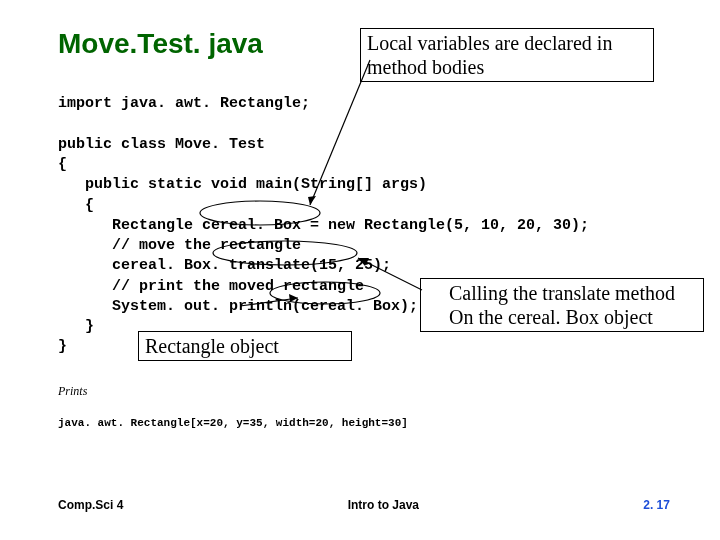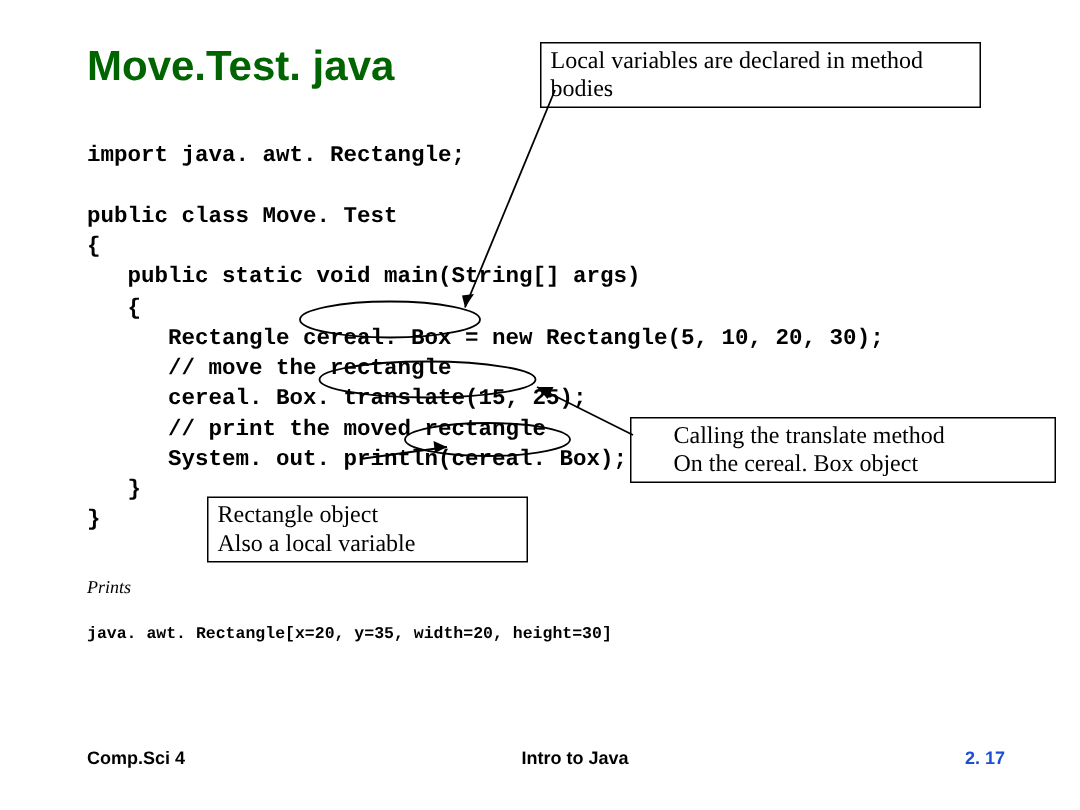--- a/index.html
+++ b/index.html
@@ -22,21 +22,21 @@
   .title {
     color: #006400;
     font-size: 28px;
     font-weight: bold;
   }
   .callout {
     position: absolute;
     background: #fff;
     border: 1px solid #000;
     font-family: "Times New Roman", serif;
-    font-size: 16px;
+    font-size: 20px;
     line-height: 1.2;
     padding: 2px 6px;
   }
   .callout.top { top: 28px; left: 360px; width: 280px; }
   .callout.mid { top: 320px; left: 138px; width: 200px; margin-top: 11px; }
   .callout.right { top: 278px; left: 420px; width: 248px; padding-left: 28px; }
   .code {
     font-family: "Courier New", monospace;
     font-weight: bold;
     font-size: 15px;
@@ -99,21 +99,20 @@
 <span>      // move the rectangle</span>
 <span>      cereal. Box. translate(15, 25);</span>
 <span>      // print the moved rectangle</span>
 <span>      System. out. println(cereal. Box);</span>
 <span>   }</span>
 <span>}</span>
   </div>
 
   <div class="callout mid">
     <span>Rectangle object</span><br>
-    <span>Also a local variable</span>
   </div>
 
   <div class="callout right">
     <span>Calling the translate method</span><br>
     <span>On the cereal. Box object</span>
   </div>
 
   <div class="prints">Prints</div>
   <div class="output">java. awt. Rectangle[x=20, y=35, width=20, height=30]</div>
 

